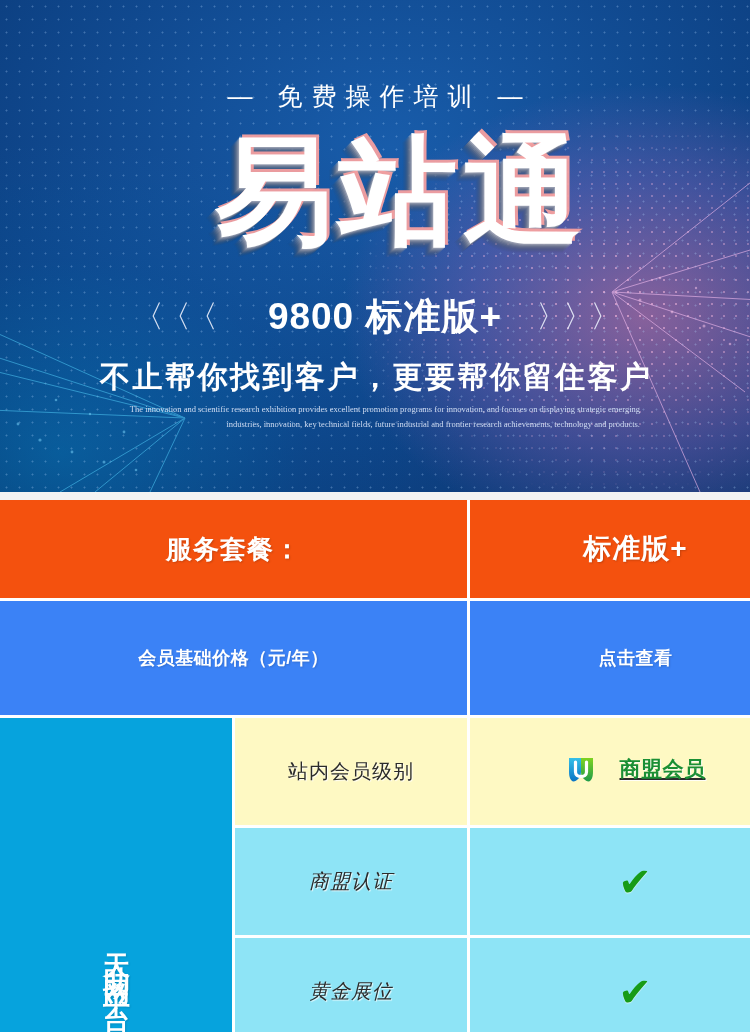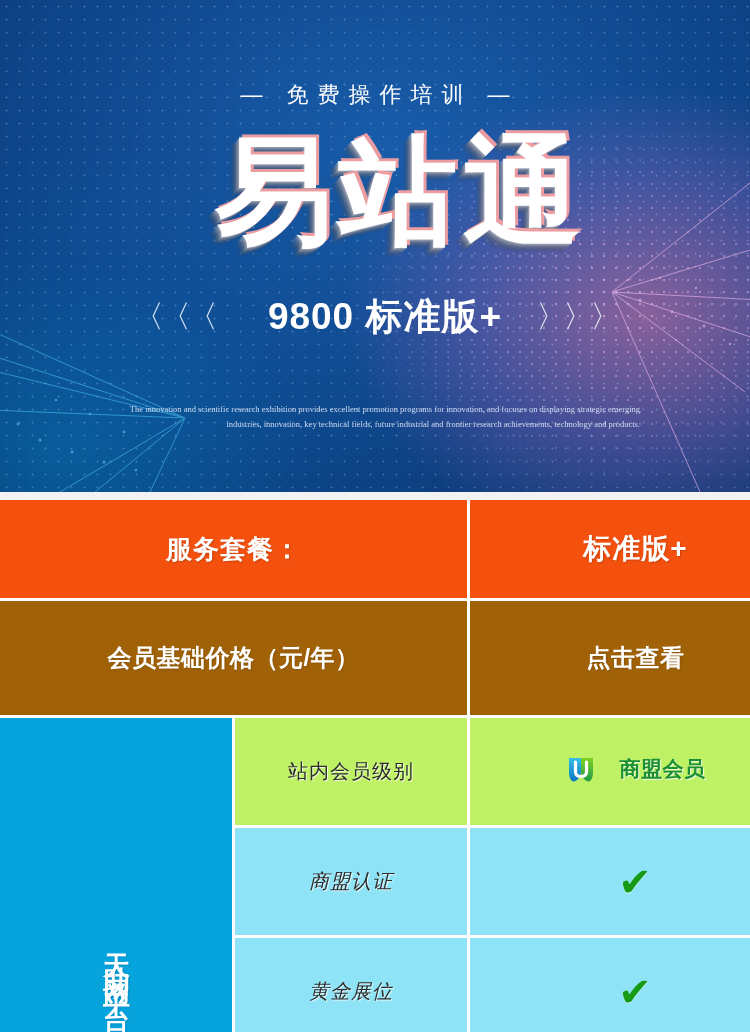--- a/index.html
+++ b/index.html
@@ -46,21 +46,21 @@
     mask-image: radial-gradient(ellipse 300px 230px at 58% 48%, #000 0%, rgba(0,0,0,0.5) 55%, transparent 85%);
     pointer-events: none;
   }
   .banner-svg { position: absolute; inset: 0; width: 750px; height: 492px; pointer-events: none; }
 
   .headline-top {
     position: absolute;
     top: 80px; left: 0; right: 0;
     text-align: center;
     color: #ffffff;
-    font-size: 22px;
+    font-size: 25px;
     letter-spacing: 9px;
     text-indent: 9px;
     font-weight: 500;
     z-index: 5;
   }
 
   .main-title {
     position: absolute;
     top: 128px; left: 0; right: 0;
     text-align: center;
@@ -160,24 +160,24 @@
     color: #ffffff;
     height: 74px;
     font-size: 26px;
     font-weight: 700;
     letter-spacing: 1px;
     text-shadow: 1px 1px 2px rgba(0,0,0,0.18);
   }
   .hdr-1.val { font-size: 28px; }
 
   .hdr-2 {
-    background: #a16207;
+    background: #3b82f6;
     color: #ffffff;
     height: 90px;
-    font-size: 24px;
+    font-size: 18px;
     font-weight: 700;
     letter-spacing: 0.5px;
     text-shadow: 1px 1px 2px rgba(0,0,0,0.15);
   }
 
   .side-cell {
     width: 118px;
     background: #06a3dd;
     border-right: 3px solid #ffffff;
     border-bottom: none;
@@ -190,21 +190,21 @@
     font-weight: 700;
     writing-mode: vertical-rl;
     text-orientation: upright;
     letter-spacing: 13px;
     text-indent: 13px;
     display: inline-block;
     line-height: 1;
     text-shadow: 1px 1px 2px rgba(0,0,0,0.12);
   }
 
-  .row-a { background: #bef264; }
+  .row-a { background: #fef9c3; }
   .row-b { background: #8ee4f6; font-style: italic; }
 
   .feat-cell {
     height: 83px;
     font-size: 20px;
     color: #2b2b2b;
     font-weight: 500;
     letter-spacing: 1px;
     text-shadow: 1px 1px 1px rgba(255,255,255,0.85);
   }
@@ -218,20 +218,21 @@
     font-size: 40px;
     font-weight: 900;
     text-shadow: 0 1px 1px rgba(255,255,255,0.6);
   }
 
   .badge-wrap {
     display: inline-flex;
     align-items: center;
     gap: 24px;
     justify-content: center;
+    text-decoration: underline;
   }
   .badge-text {
     color: #1b8f34;
     font-size: 21px;
     font-weight: 700;
     letter-spacing: 0.5px;
   }
 
   .tail-row td { height: 22px; background: #2fc2a4; border-bottom: none; }
 </style>
@@ -281,20 +282,21 @@
   <div class="headline-top">— 免费操作培训 —</div>
 
   <div class="main-title">易站通</div>
 
   <div class="price-row">
     <span class="chev">〈〈〈</span>
     <span class="price-text">9800 标准版+</span>
     <span class="chev">〉〉〉</span>
   </div>
 
+  <div class="tagline">不止帮你找到客户，更要帮你留住客户</div>
 
   <div class="subtext">The innovation and scientific research exhibition provides excellent promotion programs for innovation, and focuses on displaying strategic emerging industries, innovation, key technical fields, future industrial and frontier research achievements, technology and products.</div>
 </div>
 
 <div class="gap"></div>
 
 <table class="ptable">
   <tbody>
     <tr>
       <td class="hdr-1 col-label" colspan="2">服务套餐：</td>

